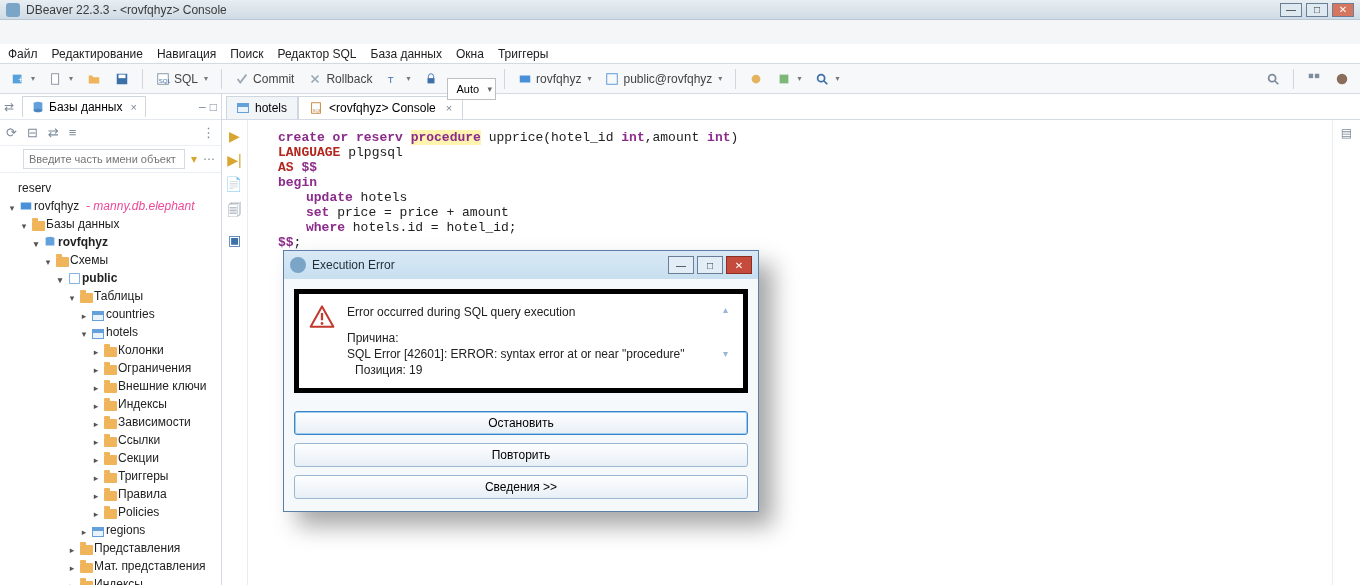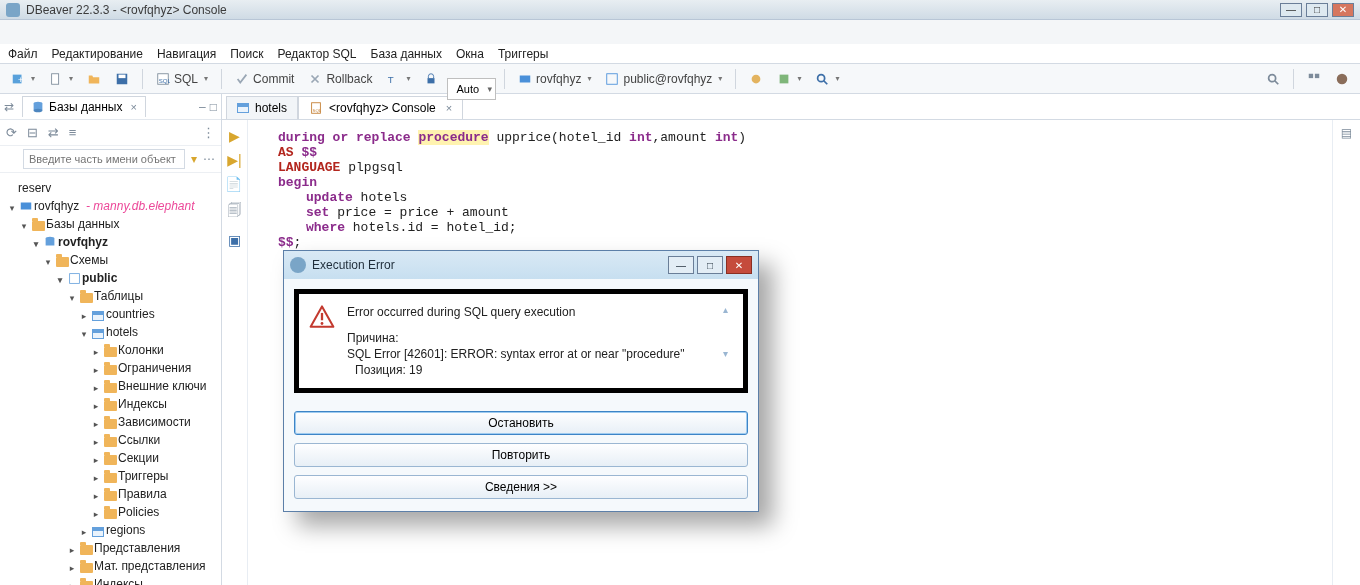--- a/index.html
+++ b/index.html
@@ -444,23 +444,23 @@
 
     <div class="editor-body">
       <div class="gutterbar">
         <span style="color:#d8a62e;">▶</span>
         <span style="color:#d8a62e;">▶|</span>
         <span>📄</span>
         <span>🗐</span>
         <span style="color:#3d6fa8;">▣</span>
       </div>
       <div class="code">
-        <div><span class="kw">during or replace </span><span class="hl-yellow"><span class="kw">procedure</span></span><span> upprice(hotel_id </span><span class="kw">int</span><span>,amount </span><span class="kw">int</span><span>)</span></div>
+        <div><span class="kw">create or reserv </span><span class="hl-yellow"><span class="kw">procedure</span></span><span> upprice(hotel_id </span><span class="kw">int</span><span>,amount </span><span class="kw">int</span><span>)</span></div>
+        <div><span class="red">LANGUAGE</span><span> plpgsql</span></div>
         <div><span class="red">AS</span><span class="kw"> $$</span></div>
-        <div><span class="red">LANGUAGE</span><span> plpgsql</span></div>
         <div><span class="kw">begin</span></div>
         <div style="padding-left:28px;"><span class="kw">update</span><span> hotels</span></div>
         <div style="padding-left:28px;"><span class="kw">set</span><span> price = price + amount</span></div>
         <div style="padding-left:28px;"><span class="kw">where</span><span> hotels.id = hotel_id;</span></div>
         <div><span class="kw">$$</span><span>;</span></div>
       </div>
       <div class="right-rail">
         <span>▤</span>
       </div>
     </div>

